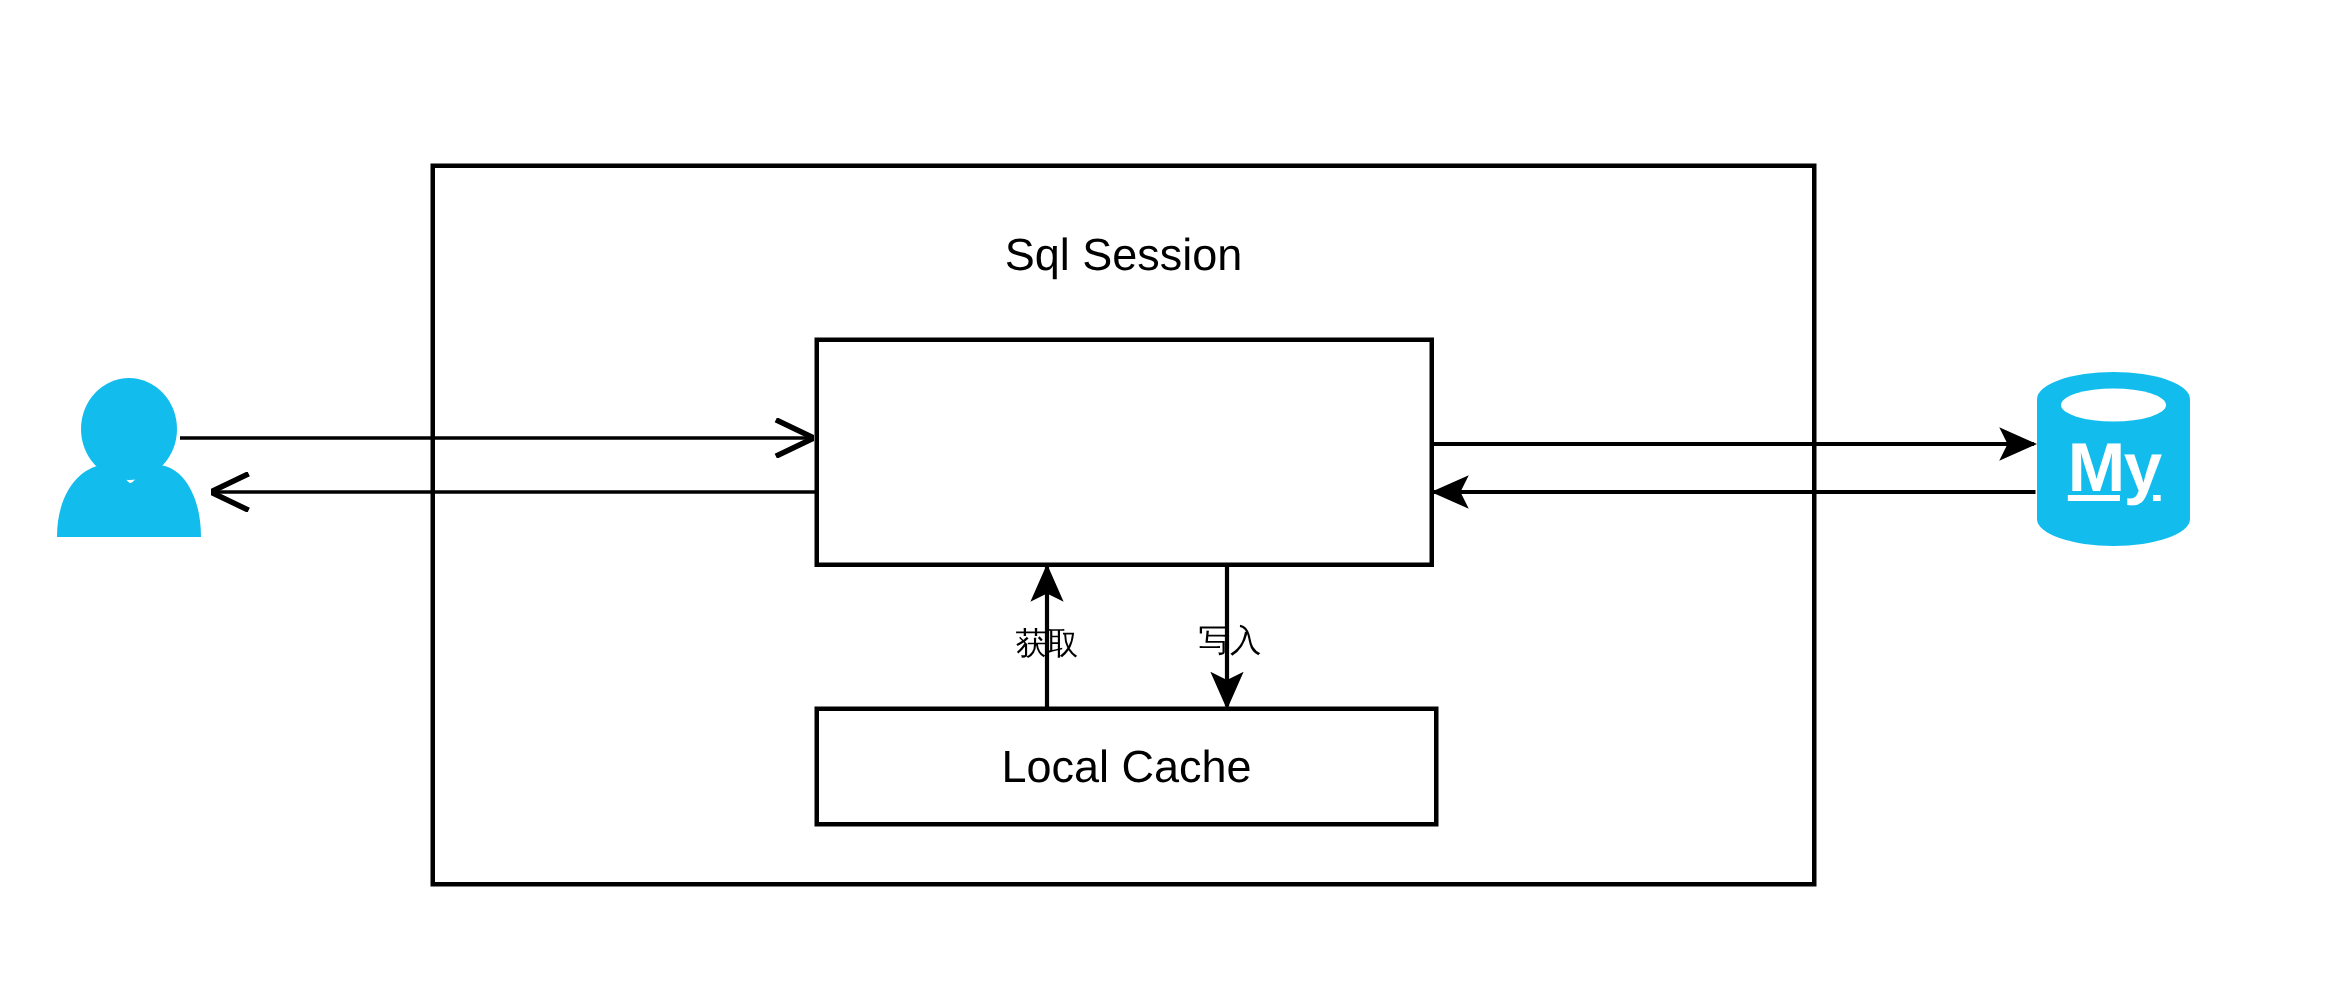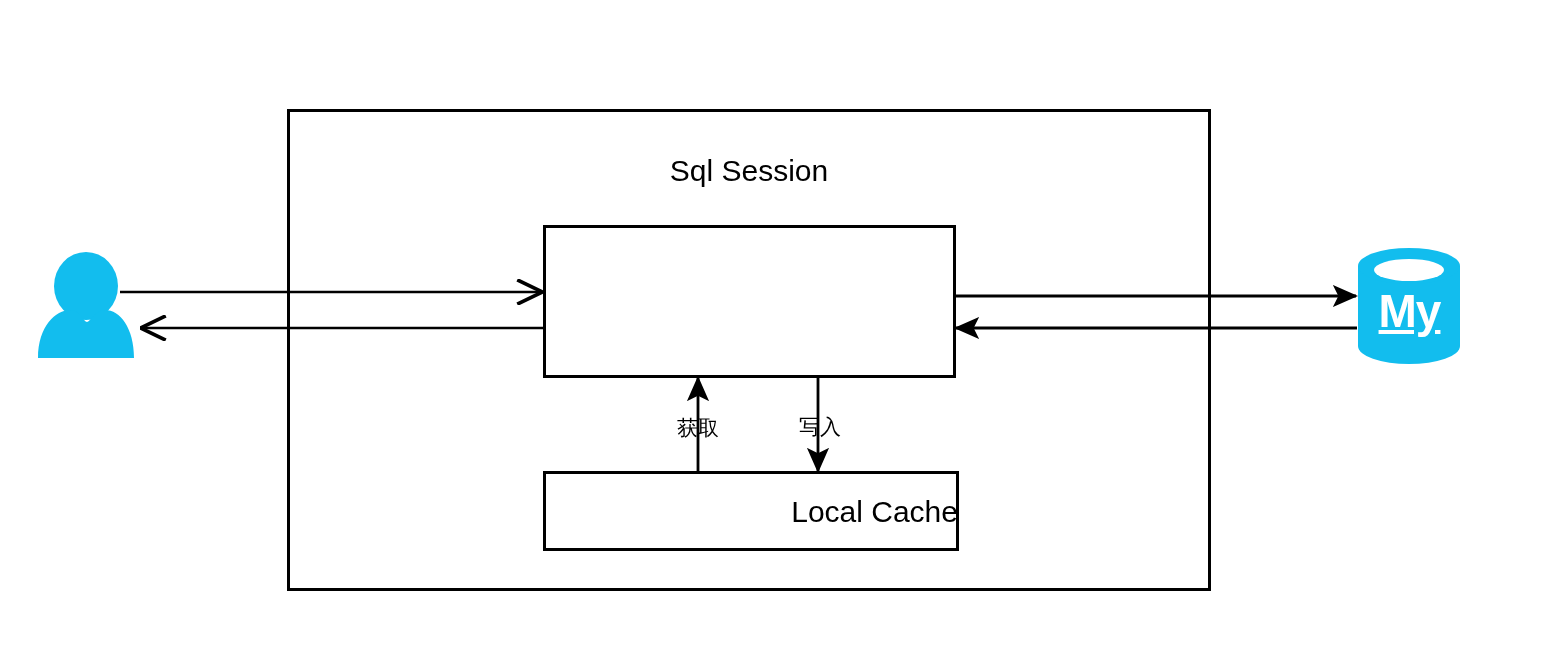--- a/index.html
+++ b/index.html
@@ -42,38 +42,38 @@
     left: 544px;
     top: 287px;
     width: 411px;
     text-align: center;
     font-size: 30px;
   }
   #local-cache-label {
     left: 544px;
     top: 497px;
     width: 414px;
-    text-align: right;
+    text-align: center;
     font-size: 30px;
   }
   #fetch-label {
     left: 648px;
     top: 419px;
     width: 100px;
     text-align: center;
     font-size: 21px;
-    font-family: Liberation Mono, monospace;
+    font-family: Liberation Serif, serif;
   }
   #write-label {
     left: 770px;
     top: 417px;
     width: 100px;
     text-align: center;
     font-size: 21px;
-    font-family: Liberation Serif, serif;
+    font-family: Liberation Sans, sans-serif;
   }
   .mysql-wordmark {
     position: absolute;
     left: 1358px;
     top: 288px;
     width: 103px;
     text-align: center;
     font-size: 46px;
     font-weight: bold;
     color: #ffffff;

